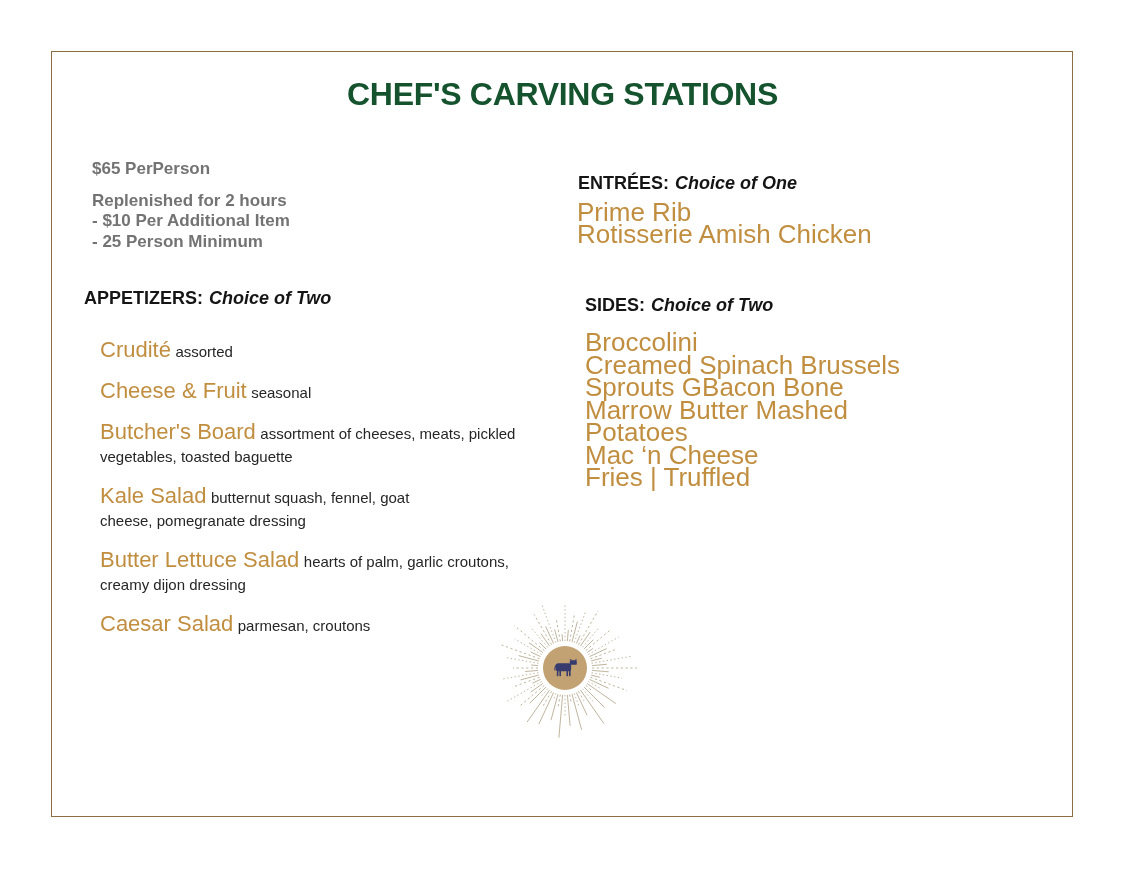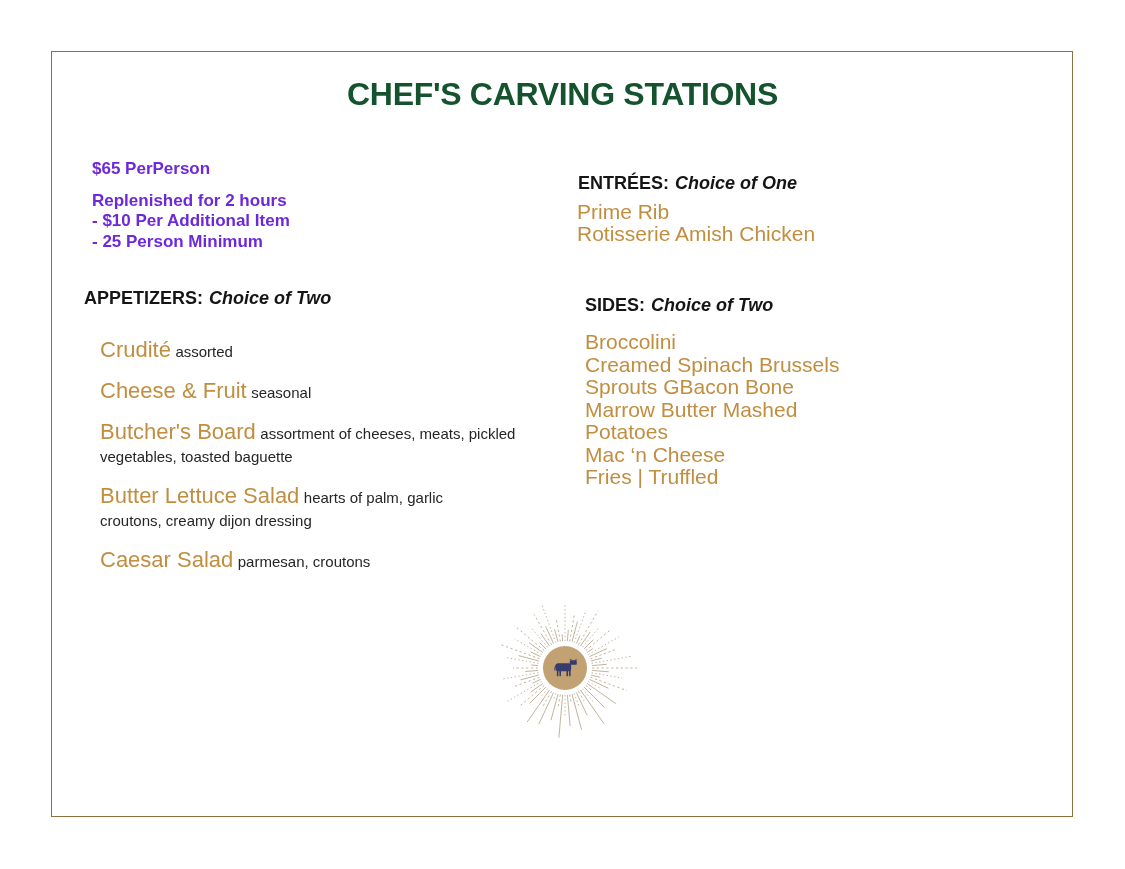--- a/index.html
+++ b/index.html
@@ -10,39 +10,39 @@
   .frame{
     position:absolute;left:51px;top:51px;width:1020px;height:764px;
     border:1.5px solid #8e6f42;background:#ffffff;
   }
   .title{
     position:absolute;left:0;right:0;top:76px;text-align:center;
     font-size:32px;font-weight:700;letter-spacing:-0.3px;color:#14532d;
   }
   .info{
     position:absolute;left:92px;top:159px;font-size:17px;font-weight:bold;
-    color:#6d28d9;line-height:20.5px;
+    color:#737373;line-height:20.5px;
   }
   .info .price{margin-bottom:11px;}
   .section-head{
     position:absolute;font-size:18px;font-weight:bold;color:#151515;white-space:nowrap;margin-top:8px;
   }
   .section-head .choice{font-style:italic;margin-left:6px;}
   .head-appetizers{left:84px;top:280px;}
   .head-entrees{left:578px;top:165px;}
   .head-sides{left:585px;top:287px;}
   .app-list{
     position:absolute;left:84px;top:322px;width:476px;line-height:23px;
   }
   .app-item{margin:16px;}
   .app-item:nth-child(4){max-width:365px;}
   .app-item .name{font-size:22px;color:#c18e40;}
   .app-item .desc{font-size:15px;color:#262626;}
   .gold-list{
-    position:absolute;font-size:21px;color:#c18e40;white-space:nowrap;
+    position:absolute;font-size:26px;color:#c18e40;white-space:nowrap;
   }
   .list-entrees{left:577px;top:201px;line-height:22px;}
   .list-sides{left:585px;top:331px;line-height:22.5px;}
   .logo-wrap{position:absolute;left:485px;top:588px;width:160px;height:160px;}
 </style>
 </head>
 <body>
 
 <div class="frame"></div>
 
@@ -64,20 +64,24 @@
     <span class="name">Crudité</span>
     <span class="desc">assorted</span>
   </div>
   <div class="app-item">
     <span class="name">Cheese &amp; Fruit</span>
     <span class="desc">seasonal</span>
   </div>
   <div class="app-item">
     <span class="name">Butcher's Board</span>
     <span class="desc">assortment of cheeses, meats, pickled vegetables, toasted baguette</span>
+  </div>
+  <div class="app-item">
+    <span class="name">Kale Salad</span>
+    <span class="desc">butternut squash, fennel, goat cheese, pomegranate dressing</span>
   </div>
   <div class="app-item">
     <span class="name">Butter Lettuce Salad</span>
     <span class="desc">hearts of palm, garlic croutons, creamy dijon dressing</span>
   </div>
   <div class="app-item">
     <span class="name">Caesar Salad</span>
     <span class="desc">parmesan, croutons</span>
   </div>
 </div>

